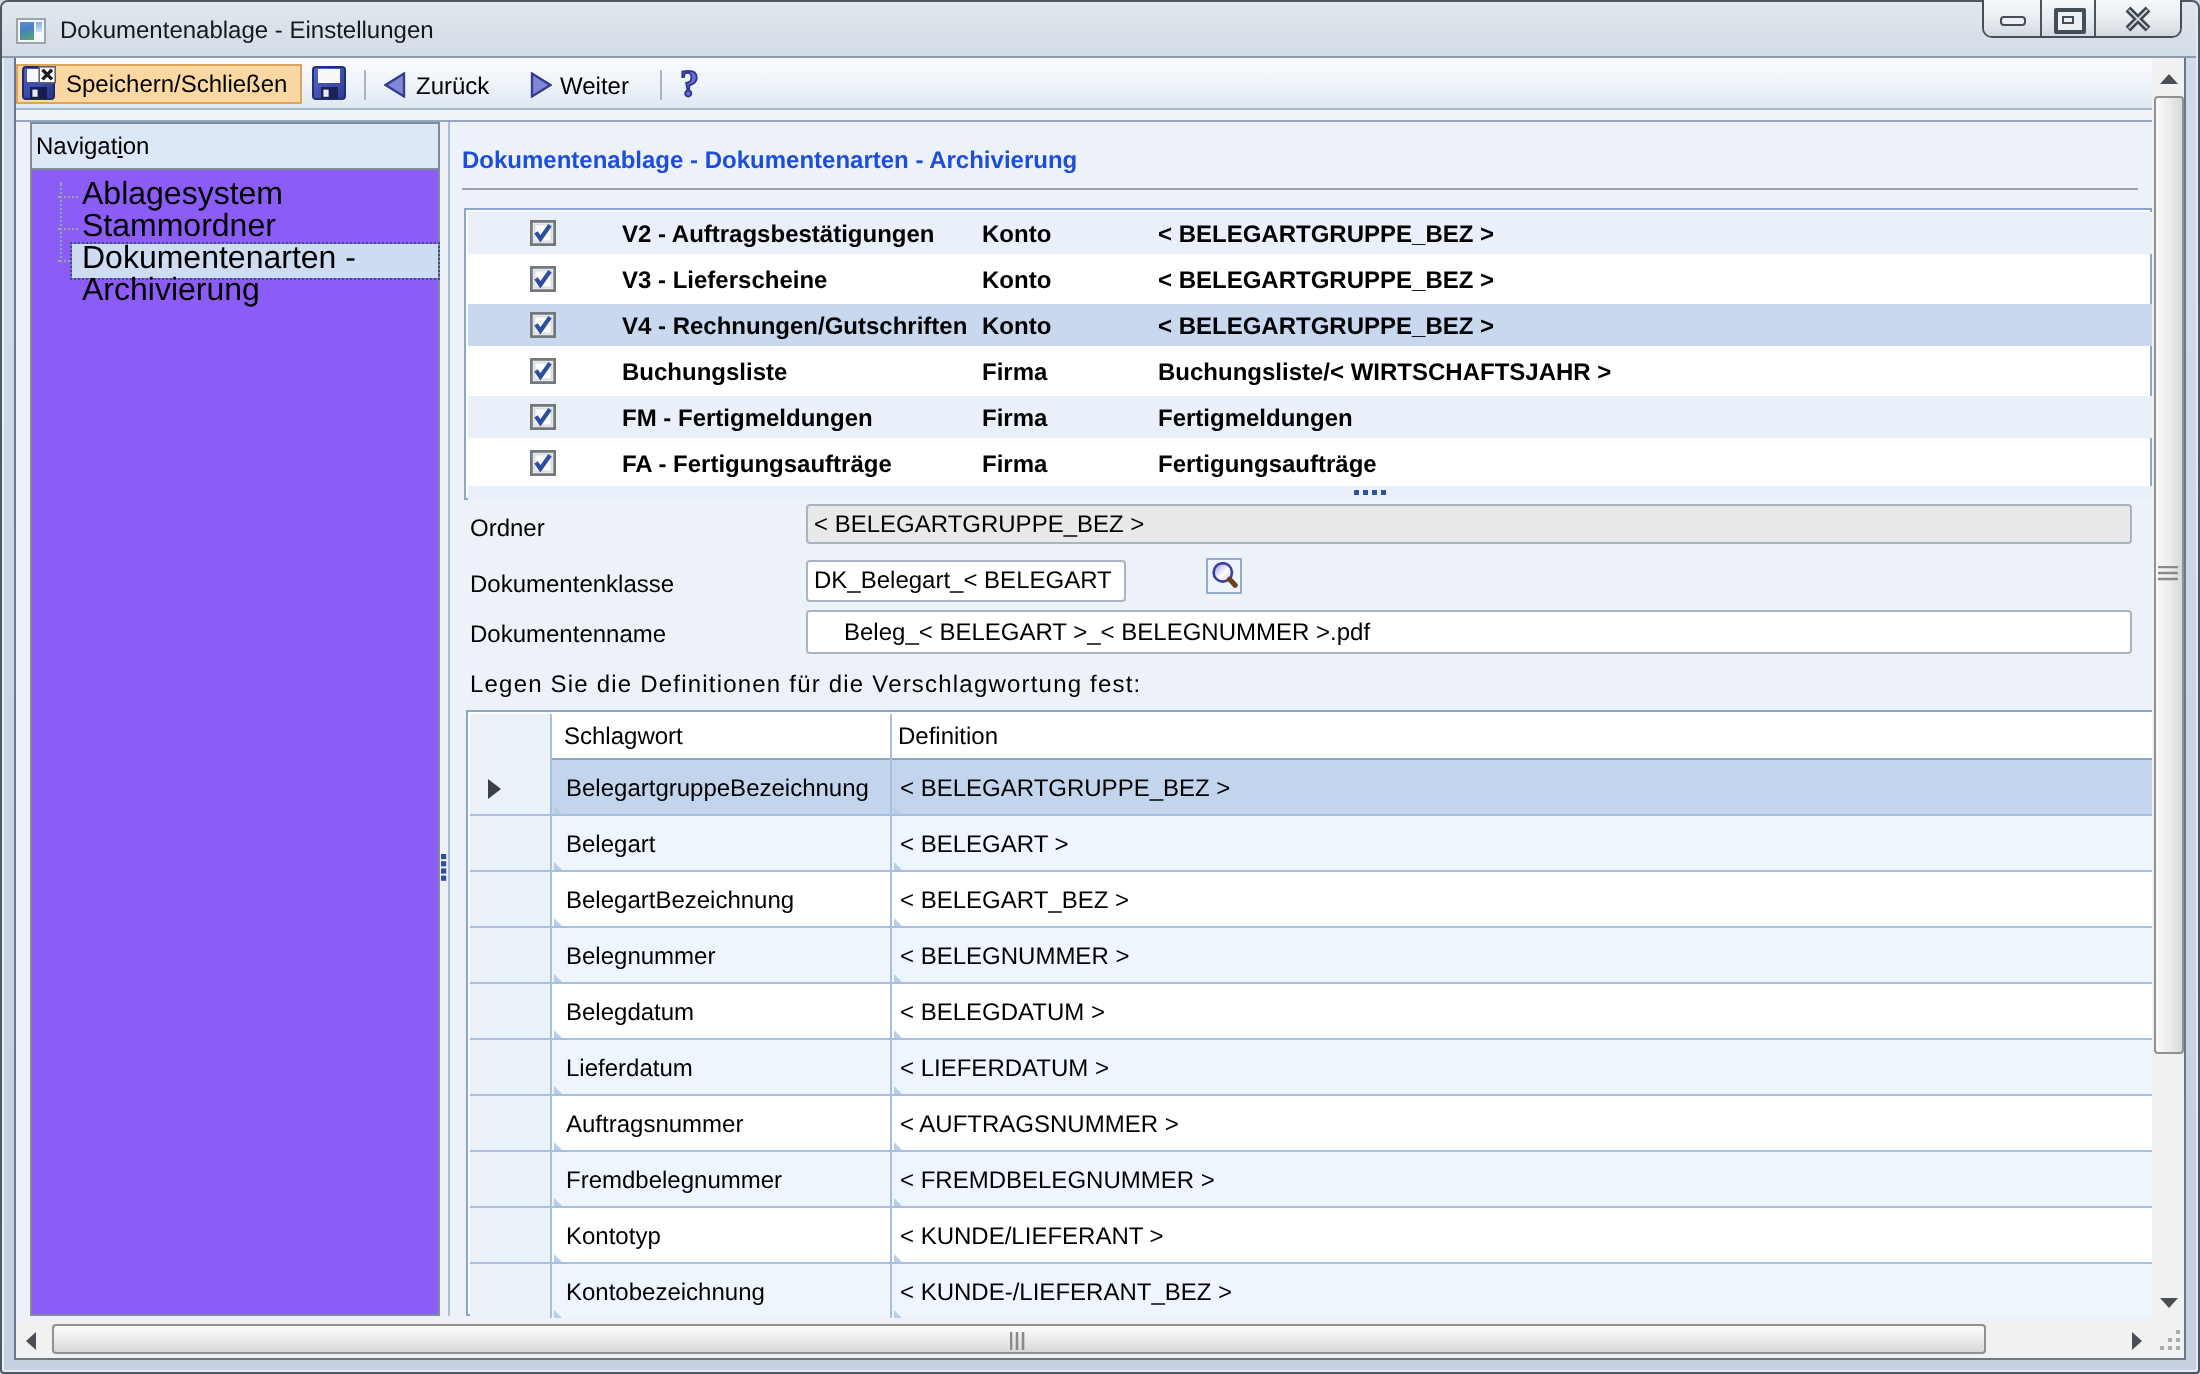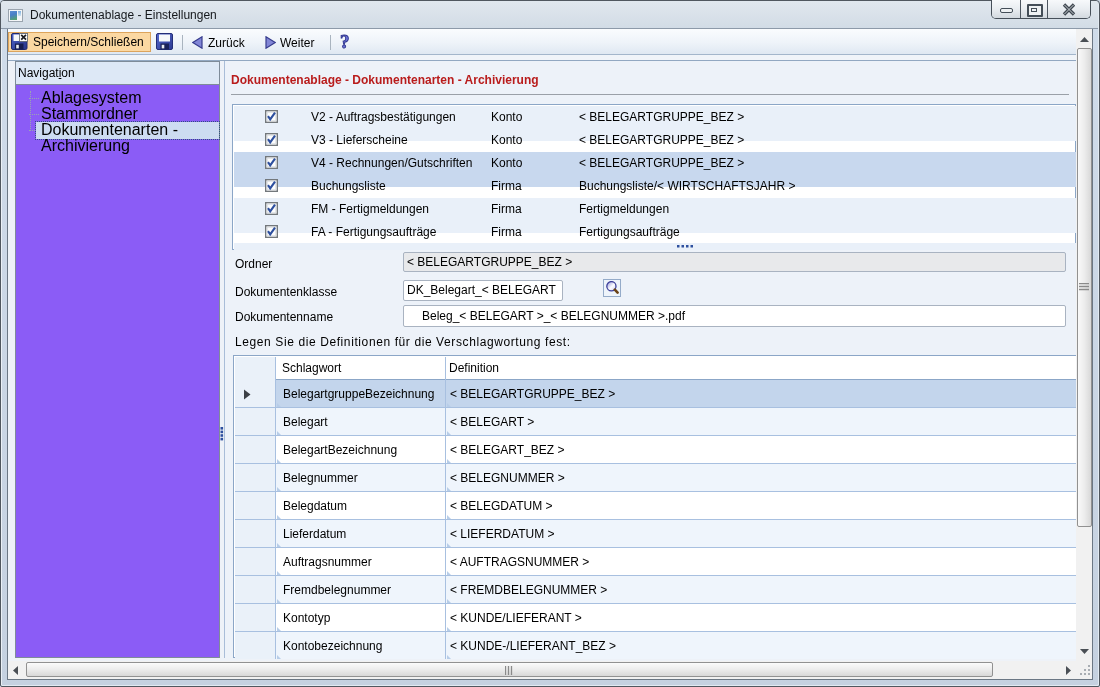--- a/index.html
+++ b/index.html
@@ -54,26 +54,26 @@
   background:#dde8f6; border-bottom:1px solid #7e8b99; }
 #nav-header span { position:absolute; left:2px; top:4px; font-size:12px; }
 .tree-item { position:absolute; left:0px; font-size:16px; height:16px; line-height:16px; }
 #tree-sel { position:absolute; left:20px; top:60px; width:183px; height:17px;
   background:#cddcf1; outline:1px dotted #31537e; }
 .dotv { position:absolute; border-left:1px dotted #9aa5b1; width:0; }
 .doth { position:absolute; border-top:1px dotted #9aa5b1; height:0; }
 
 #content { position:absolute; left:224px; top:61px; width:852px; height:597px;
   background:#edf2f9; border-left:1px solid #a9bdd8; }
-#heading { position:absolute; left:231px; top:73px; font-size:12px; font-weight:bold; color:#b91c1c; }
+#heading { position:absolute; left:231px; top:73px; font-size:12px; font-weight:bold; color:#1d4ed8; }
 #hrule { position:absolute; left:231px; top:94px; width:838px; height:1px; background:#9aa0a8; }
 
 #list { position:absolute; left:232px; top:104px; width:844px; height:146px;
   background:#fff; border:1px solid #8ba6c7; }
-.lrow { position:absolute; left:1px; width:842px; height:35px; }
+.lrow { position:absolute; left:1px; width:842px; height:21px;font-weight:bold; }
 .lrow.pale { background:#e9f0f9; }
 .lrow.sel { background:#c8d8ee; }
 .lrow .c1 { position:absolute; left:77px; top:4px; }
 .lrow .c2 { position:absolute; left:257px; top:4px; }
 .lrow .c3 { position:absolute; left:345px; top:4px; }
 .cbx { position:absolute; left:31px; top:4px; width:13px; height:13px; }
 #list-strip { position:absolute; left:1px; top:138px; width:842px; height:7px; background:#e9f0f9; }
 #list-dots { position:absolute; left:443px; top:2px; width:16px; height:3px; }
 
 .flabel { position:absolute; left:235px; font-size:12px; }

